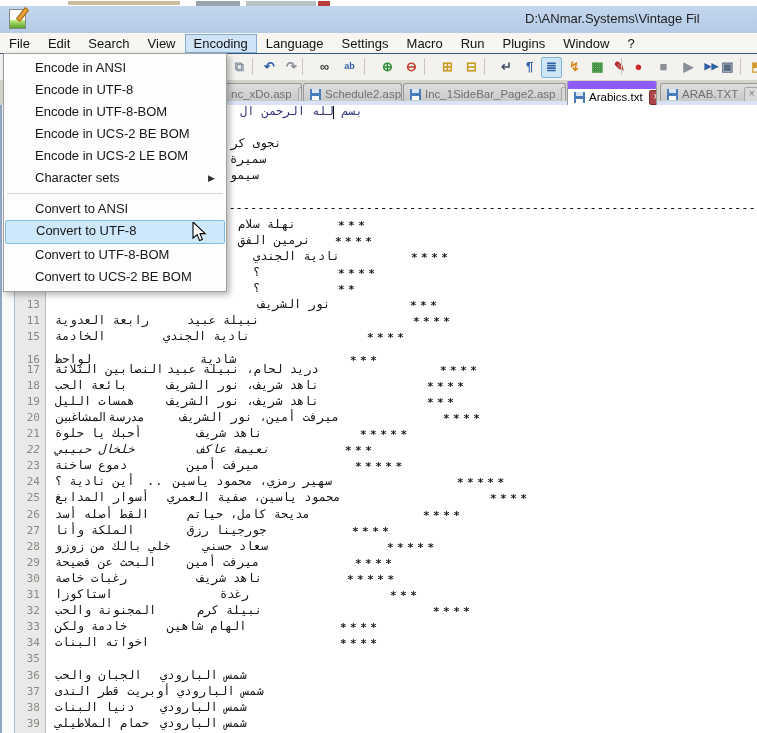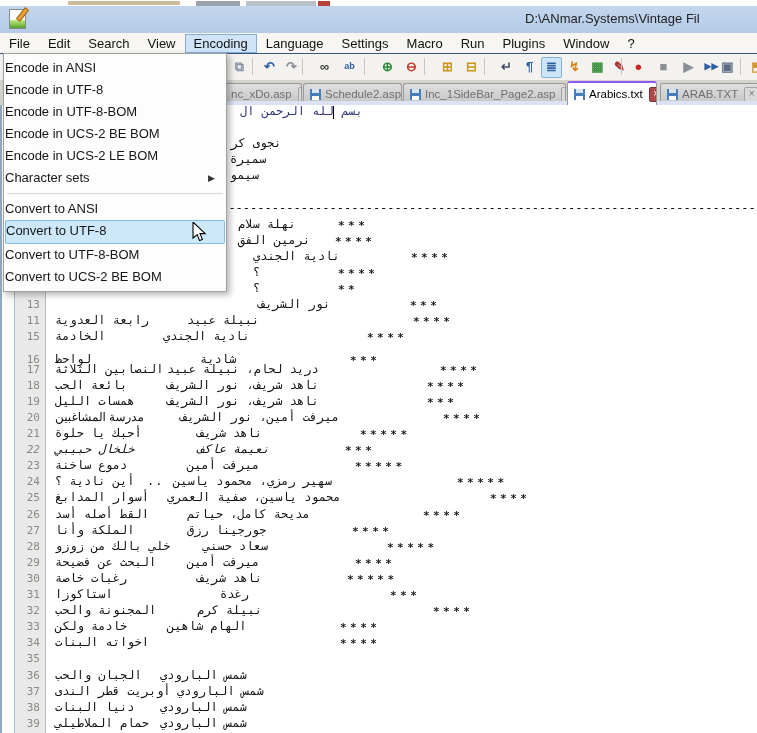--- a/index.html
+++ b/index.html
@@ -30,21 +30,21 @@
           font-size:13px;font-weight:bold;border-radius:2px;}
   .tbicon.pressed{background:#cde6f7;border:1px solid #7fb2d9;line-height:17px;}
   .tbsep{position:absolute;top:4px;width:1px;height:17px;background:#c9c6c0;}
   
   #tabbar{position:absolute;left:0;top:80px;width:757px;height:25px;background:#d6d3cd;
           border-bottom:1px solid #9aa4b4;}
   .tab{position:absolute;top:3px;height:21px;background:linear-gradient(#dedede,#c6c6c6);
        border:1px solid #989898;border-bottom:none;border-radius:3px 3px 0 0;
        display:flex;align-items:center;font-size:11.5px;color:#6f6f6f;box-sizing:border-box;
        padding:0 4px;white-space:nowrap;overflow:hidden;}
-  .tab.active{top:1px;height:24px;background:#fff;color:#000;border-top:2px solid #8b5cf6;z-index:3;}
+  .tab.active{top:1px;height:24px;background:#fff;color:#000;border-top:8px solid #8b5cf6;z-index:3;}
   .floppy{display:inline-block;width:11px;height:11px;background:#4a7ebb;position:relative;
           margin:0 4px 0 2px;flex:0 0 auto;}
   .floppy::before{content:"";position:absolute;top:0;left:2px;right:2px;height:4px;background:#d7e4f2;}
   .floppy::after{content:"";position:absolute;bottom:0;left:2px;right:2px;height:4px;background:#fff;}
   .tab .close{display:inline-block;width:13px;height:13px;line-height:12px;text-align:center;
           font-size:10px;color:#777;background:#d9d9d9;border:1px solid #a5a5a5;margin-left:6px;
           border-radius:2px;flex:0 0 auto;}
   .tab.active .close{background:#ad4848;border-color:#7e2f2f;color:#fff;}
   
   #editor-bg{position:absolute;left:0;top:105px;width:757px;height:628px;background:#fff;}
@@ -62,21 +62,21 @@
            font-size:12px;color:#111;white-space:pre;letter-spacing:1px;}
   .row .sp.st{letter-spacing:3.5px;font-weight:bold;font-size:11px;top:3px;color:#1c1c1c;}
   .row .sp.dash{letter-spacing:0;overflow:hidden;max-width:700px;}
   .row .sp.bis{color:#33337a;}
   #caret{position:absolute;left:333px;top:106px;width:1px;height:13px;background:#000;}
   
   #encmenu{position:absolute;left:3px;top:53px;width:224px;background:#fdfdfd;
            border:1px solid #a0a0a0;box-shadow:3px 3px 6px rgba(0,0,0,.28);z-index:50;
            padding:3px 0;box-sizing:border-box;}
   .menu-item{position:relative;height:22px;line-height:22px;font-size:13px;color:#161616;
-           margin:0 1px;}
+           padding-left:30px;margin:0 1px;}
   .menu-item.hl{background:#cde8fa;border:1px solid #7fbde4;border-radius:2px;line-height:20px;}
   .menu-item .subarrow{position:absolute;right:10px;top:0px;font-size:9px;color:#333;}
   .menu-sep{border-top:1px solid #d6d6d6;margin:4px 3px;}
   #cursor{position:absolute;left:192px;top:222px;z-index:60;}
 </style>
 </head>
 <body>
 
 <div id="top-strip">
     <div class="frag" style="left: 68px; width: 112px; height: 4px; background: rgb(203, 189, 155);"></div>

